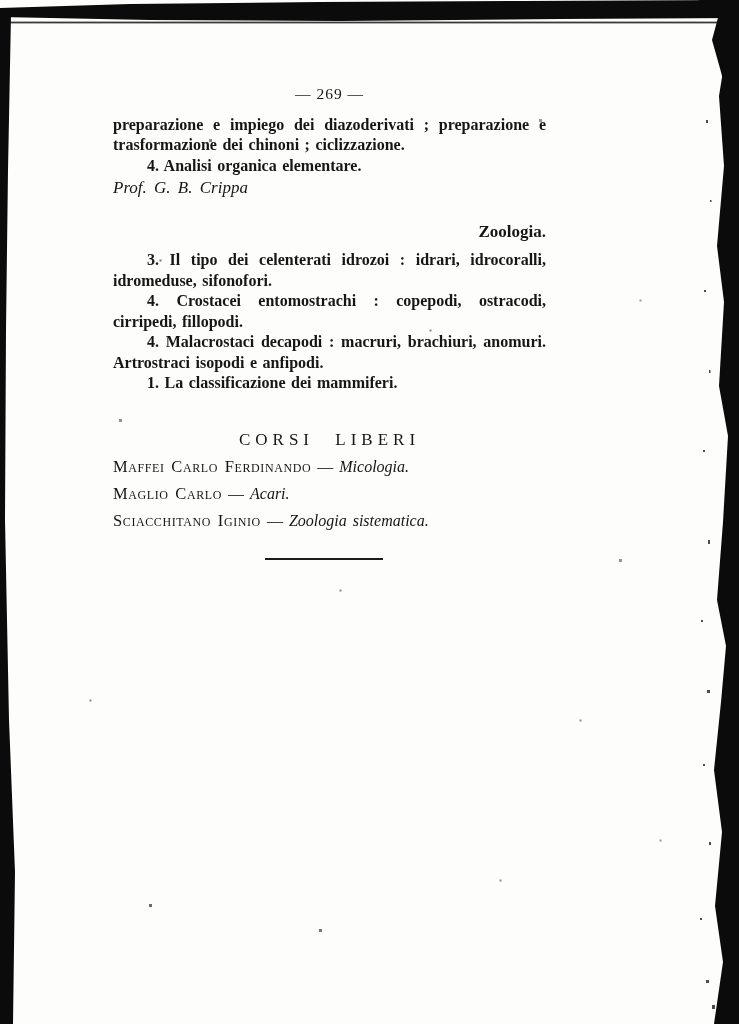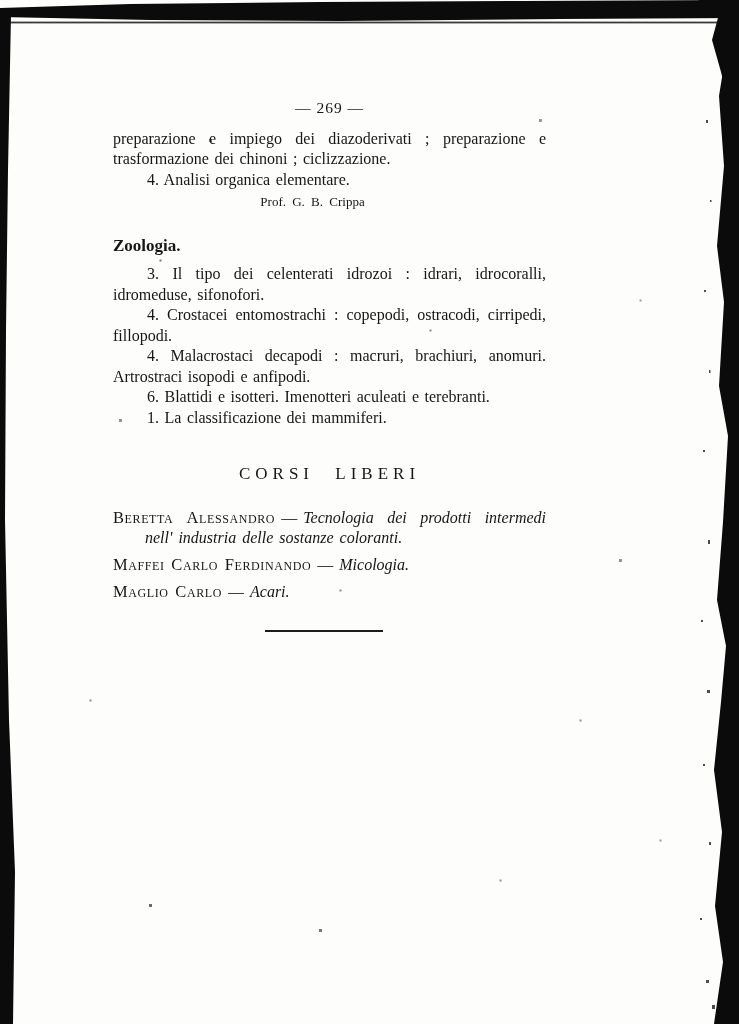--- a/index.html
+++ b/index.html
@@ -9,54 +9,57 @@
   .scan-page {
     position: relative;
     width: 739px; height: 1024px;
     background: #fdfdfb;
     overflow: hidden;
     font-family: "Liberation Serif", "DejaVu Serif", serif;
     color: #161616;
   }
   .content {
     position: absolute;
-    left: 113px; top: 98px; width: 433px;
+    left: 113px; top: 84px; width: 433px;
     font-size: 16px; line-height: 20.5px;
     z-index: 2;
   }
   .page-number {
     text-align: center;
     font-size: 15.5px;
     letter-spacing: 1px;
     margin: 0 0 10px 0;
   }
   p.body-par {
     margin: 0;
     text-align: justify;
     word-spacing: 1.5px;
+    font-weight: bold;
   }
   p.indented { text-indent: 34px; }
   .signature {
-    text-align: center;
+    text-align: left;
     padding-right: 34px;
-    font-size: 13px;
+    font-style: italic;
+    font-size: 17px;
     word-spacing: 3px;
     margin: 2px 0 0 0;
   }
   .section-heading {
     font-weight: bold;
     font-size: 17px;
     margin: 23px 0 8px 0;
+    text-align: right;
   }
   .free-courses-heading {
     text-align: center;
     font-size: 17px;
     letter-spacing: 5px;
     word-spacing: 12px;
-    margin: 36px 0 23px 0;
+    margin: 36px 0 6px 0;
   }
   .course-entry {
     margin: 6.5px 0;
     padding-left: 32px;
     text-indent: -32px;
     text-align: justify;
     word-spacing: 2px;
   }
   .lecturer-name {
     font-variant: small-caps;
@@ -114,33 +117,32 @@
 
     <p class="body-par indented">4. Analisi organica elementare.</p>
 
     <div class="signature">Prof. G. B. Crippa</div>
 
     <div class="section-heading">Zoologia.</div>
 
     <p class="body-par indented">3. Il tipo dei celenterati idrozoi : idrari, idrocoralli, idromeduse, sifonofori.</p>
     <p class="body-par indented">4. Crostacei entomostrachi : copepodi, ostracodi, cirripedi, fillopodi.</p>
     <p class="body-par indented">4. Malacrostaci decapodi : macruri, brachiuri, anomuri. Artrostraci isopodi e anfipodi.</p>
-    <p class="body-par indented">6. Blattidi e isotteri. Imenotteri aculeati e terebranti.</p>
     <p class="body-par indented">1. La classificazione dei mammiferi.</p>
 
 
     <div class="free-courses-heading">CORSI LIBERI</div>
 
-    <p class="course-entry"><span class="lecturer-name">Beretta Alessandro</span><span class="dash">—</span><span class="course-title">Tecnologia dei prodotti intermedi nell' industria delle sostanze coloranti.</span></p>
 
 
     <p class="course-entry"><span class="lecturer-name">Maffei Carlo Ferdinando</span><span class="dash">—</span><span class="course-title">Micologia.</span></p>
 
     <p class="course-entry"><span class="lecturer-name">Maglio Carlo</span><span class="dash">—</span><span class="course-title">Acari.</span></p>
 
+    <p class="course-entry"><span class="lecturer-name">Sciacchitano Iginio</span><span class="dash">—</span><span class="course-title">Zoologia sistematica.</span></p>
 
     <hr class="end-rule">
 
   </div>
 
   <svg class="scan-edges" width="739" height="1024" viewBox="0 0 739 1024" xmlns="http://www.w3.org/2000/svg">
 
     <path d="M0,8 L130,4 L320,2 L520,1 L739,0 L739,18 L560,19 L340,21 L150,20 L0,17 Z" fill="#0b0b0b"></path>
     <rect x="0" y="21.6" width="739" height="1.8" fill="#171717" opacity="0.85"></rect>
 

